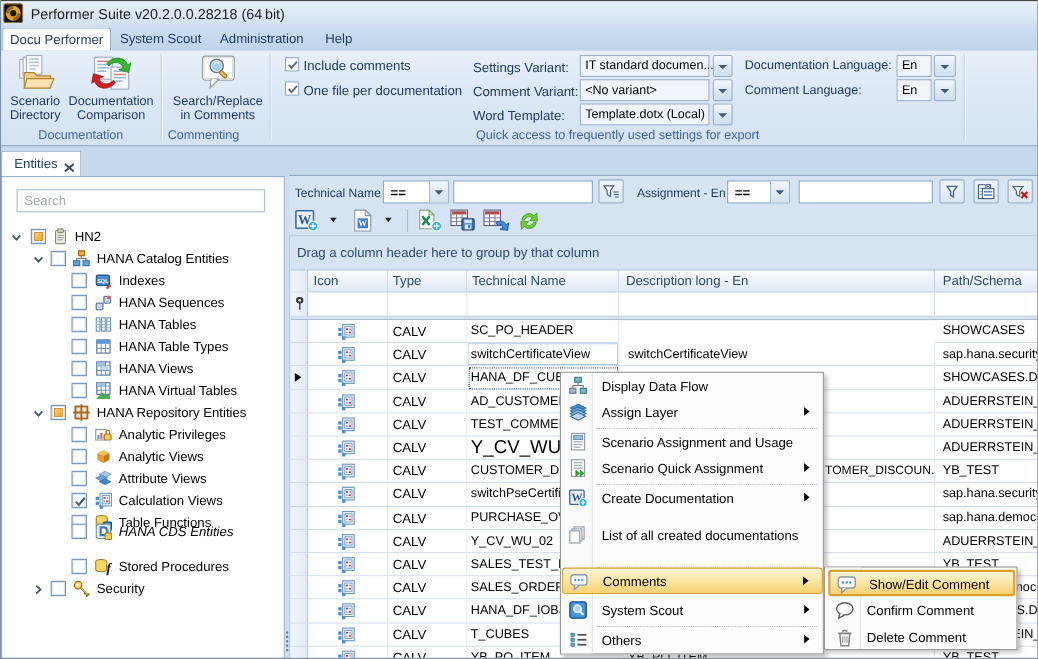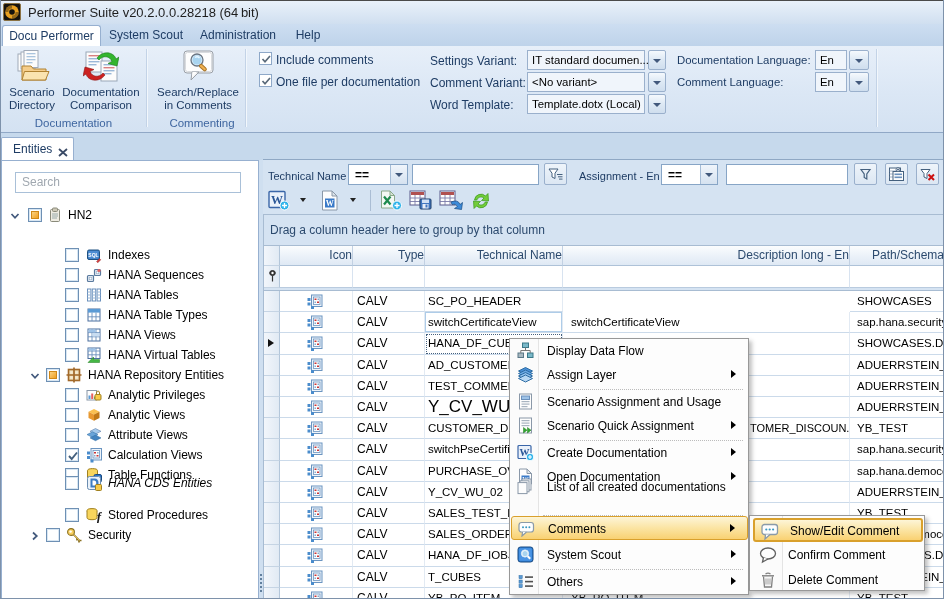--- a/index.html
+++ b/index.html
@@ -32,21 +32,21 @@
 #leftpanel{left:1px;top:160px;width:258px;height:439px;background:#fff;border:1px solid #97b0d0;border-right:1px solid #97b0d0;}
 #searchbox{left:13px;top:11px;width:226px;height:21px;border:1px solid #a9c0d8;background:#fff;color:#a0a8b0;line-height:19px;padding-left:6px;}
 .trow{position:absolute;height:20px;width:250px;}
 .trow .tcb{position:absolute;top:3px;width:14px;height:14px;background:#fff;border:1px solid #6e90b4;box-shadow:inset 0 0 0 1px #d8e6f2;}
 .trow .ticon{position:absolute;top:2px;width:16px;height:16px;}
 .trow .tlbl{position:absolute;top:3px;font-size:12px;color:#000;white-space:nowrap;}
 #splitter{left:259px;top:160px;width:4px;height:439px;background:#cfdff0;}
 #rightpanel{left:263px;top:159px;width:681px;height:440px;background:#d5e3f2;border-top:1px solid #8fa8c4;}
 #grid{position:absolute;left:0px;top:54px;width:681px;height:385px;background:#fff;border:1px solid #a8bcd2;overflow:hidden;}
 #dragband{position:absolute;left:0;top:0;width:679px;height:31px;background:#d5e3f2;color:#2c4a6e;line-height:31px;padding-left:6px;border-bottom:1px solid #a8bcd2;}
-.hcell{position:absolute;top:31px;height:20px;background:linear-gradient(#fbfdfe,#ecf2f9 50%,#dfe9f4);border-right:1px solid #c2d1e3;border-bottom:1px solid #aec2d8;color:#2c4a6e;line-height:19px;text-align:right;}
+.hcell{position:absolute;top:31px;height:20px;background:linear-gradient(#fbfdfe,#ecf2f9 50%,#dfe9f4);border-right:1px solid #c2d1e3;border-bottom:1px solid #aec2d8;color:#2c4a6e;line-height:19px;}
 .fcell{position:absolute;top:51px;height:22px;background:#fff;border-right:1px solid #d8e3f0;border-bottom:1px solid #b9cbdf;}
 .dcell{position:absolute;border-right:1px solid #e2eaf3;border-bottom:1px solid #cbdaea;font-size:12px;white-space:nowrap;overflow:hidden;background:#fff;}
 .indcell{position:absolute;left:0;width:16px;background:linear-gradient(90deg,#f2f6fb,#e1eaf4);border-right:1px solid #b3c6da;border-bottom:1px solid #c5d4e4;}
 #fixband{position:absolute;left:0;top:73px;width:679px;height:3px;background:#d5e3f2;border-bottom:1px solid #a8bcd2;}
 #menu{left:509px;top:338px;width:240px;height:257px;background:#fdfdfd;border:1px solid #989898;box-shadow:3px 3px 4px rgba(80,80,80,0.35);}
 .icol{position:absolute;left:0;top:0;bottom:0;width:29px;border-right:1px solid #e4e4e4;background:#fbfbfb;}
 .mitem{position:absolute;left:1px;width:237px;height:24px;}
 .mitem .mic{position:absolute;left:6px;top:3px;width:17px;height:17px;}
 .mitem .mlbl{position:absolute;left:36px;top:5px;font-size:12px;color:#000;white-space:nowrap;}
 .marr{position:absolute;right:8px;top:7px;width:0;height:0;border:4.5px solid transparent;border-left:5.5px solid #000;}
@@ -73,21 +73,22 @@
 <div class="rtab active" style="left:2px;width:99px;">Docu Performer</div>
 <div class="rtab" style="left:101px;width:90px;">System Scout</div>
 <div class="rtab" style="left:193px;width:90px;">Administration</div>
 <div class="rtab" style="left:285px;width:46px;">Help</div>
 </div>
 <div class="abs" id="ribbon">
 <div class="gsep" style="left:146px;"></div>
     <div class="gsep" style="left:245px;"></div>
     <div class="gsep" style="left:876px;"></div>
 <div class="gcap" style="left:0px;width:147px;">Documentation</div>
-<div class="gcap" style="left:147px;width:110px;">Commenting</div>
+<div class="gcap" style="left:130px;width:110px;">Commenting</div>
+<div class="gcap" style="left:246px;width:631px;font-size:11.5px;">Quick access to frequently used settings for export</div>
 <div class="bigbtn" style="left:0px;width:64px;">
       <div class="ic"><svg width="36" height="33" viewBox="0 0 36 33">
           <g>
 <rect x="4" y="4" width="14" height="17" fill="#fcfcfc" stroke="#a0aab8"></rect>
 <rect x="7" y="2" width="14" height="17" fill="#fcfcfc" stroke="#a0aab8"></rect>
 <rect x="10" y="0.5" width="14" height="17" fill="#fcfcfc" stroke="#a0aab8"></rect>
 <rect x="12.5" y="3" width="9" height="1.3" fill="#aac4dd"></rect>
             <rect x="12.5" y="6" width="9" height="1.3" fill="#aac4dd"></rect>
             <rect x="12.5" y="9" width="9" height="1.3" fill="#aac4dd"></rect>
             <rect x="12.5" y="12" width="6" height="1.3" fill="#aac4dd"></rect>
@@ -178,20 +179,33 @@
         <div style="position:absolute;left:2px;top:2px;width:8px;height:8px;background:linear-gradient(135deg,#fbd382,#f09f22);border:1px solid #d08818;"></div>
       </div>
       <div class="ticon" style="left:45px;"><svg width="16" height="16" viewBox="0 0 16 16">
           <rect x="3.5" y="2.5" width="9" height="12" rx="1" fill="#efece2" stroke="#8a8a7a"></rect>
           <rect x="5.5" y="1" width="5" height="3.5" rx="1" fill="#cdc8b6" stroke="#8a8a7a"></rect>
           <rect x="5" y="6.5" width="6" height="1" fill="#9aa"></rect>
           <rect x="5" y="8.5" width="6" height="1" fill="#9aa"></rect>
           <rect x="5" y="10.5" width="5" height="1" fill="#9aa"></rect>
         </svg></div>
       <div class="tlbl" style="left:66px;">HN2</div>
+    </div>
+    <div class="trow" style="left:0;top:64px;">
+      <div style="position:absolute;left:28px;top:5px;"><svg width="10" height="10" viewBox="0 0 10 10">
+          <path d="M1.5 3 L5 6.8 L8.5 3" stroke="#42597c" stroke-width="1.7" fill="none"></path>
+        </svg></div>
+      <div class="tcb" style="left:44px;"></div>
+      <div class="ticon" style="left:64px;"><svg width="16" height="16" viewBox="0 0 16 16">
+          <rect x="5.5" y="1" width="5.5" height="4.5" fill="#f0a830" stroke="#996515"></rect>
+          <rect x="1" y="10" width="5.5" height="4.5" fill="#60a8e0" stroke="#2e6da4"></rect>
+          <rect x="9.5" y="10" width="5.5" height="4.5" fill="#60a8e0" stroke="#2e6da4"></rect>
+          <path d="M8 5.5 V8 M3.8 10 V8 H12.2 V10" stroke="#707070" fill="none"></path>
+        </svg></div>
+      <div class="tlbl" style="left:86px;">HANA Catalog Entities</div>
     </div>
     <div class="trow" style="left:0;top:84px;">
       <div class="tcb" style="left:63px;"></div>
       <div class="ticon" style="left:84px;"><svg width="16" height="16" viewBox="0 0 16 16">
           <rect x="1.5" y="3" width="12" height="9.5" rx="1.5" fill="#3d7cc2" stroke="#1e5080"></rect>
           <rect x="2.5" y="4" width="10" height="7.5" rx="1" fill="#4d8cd2"></rect>
           <text x="7.5" y="10" font-size="5" font-weight="bold" fill="#fff" text-anchor="middle" font-family="Liberation Sans">SQL</text>
           <path d="M10.5 14.5 L13.5 11.5 L14.8 12.8 L11.8 15.8 Z" fill="#d04040" stroke="#902020" stroke-width="0.4"></path>
         </svg></div>
       <div class="tlbl" style="left:106px;">Indexes</div>
@@ -789,30 +803,20 @@
     <div class="mitem" style="top:102px;">
       <div class="mic"><svg width="17" height="17" viewBox="0 0 17 17">
           <rect x="1" y="1.5" width="13" height="13" rx="1" fill="#eaf1fa" stroke="#3a66a8" stroke-width="1.2"></rect>
           <text x="7.5" y="11.8" font-size="10" font-weight="bold" fill="#2b5797" text-anchor="middle" font-family="Liberation Serif">W</text>
           <circle cx="13" cy="13" r="3.8" fill="#30b4ea" stroke="#fff"></circle>
           <path d="M13 11 V15 M11 13 H15" stroke="#fff" stroke-width="1.2"></path>
         </svg></div>
       <div class="mlbl">Create Documentation</div>
       <div class="marr"></div>
     </div>
-    <div class="mitem" style="top:126px;">
-      <div class="mic"><svg width="17" height="17" viewBox="0 0 17 17">
-          <path d="M2.5 1 L10 1 L14.5 5.5 L14.5 16 L2.5 16 Z" fill="#fdfdfd" stroke="#8a98a8"></path>
-          <path d="M10 1 L10 5.5 L14.5 5.5 Z" fill="#dde4ea" stroke="#8a98a8"></path>
-          <rect x="4.5" y="7.5" width="8" height="7" fill="#3a7ac8"></rect>
-          <text x="8.5" y="13.3" font-size="6.5" font-weight="bold" fill="#fff" text-anchor="middle" font-family="Liberation Serif">W</text>
-        </svg></div>
-      <div class="mlbl">Open Documentation</div>
-      <div class="marr"></div>
-    </div>
     <div class="mitem" style="top:136px;">
       <div class="mic"><svg width="17" height="17" viewBox="0 0 17 17">
           <rect x="5" y="1" width="9" height="11" fill="#fdfdfd" stroke="#8a98a8"></rect>
           <rect x="3" y="2.8" width="9" height="11" fill="#fdfdfd" stroke="#8a98a8"></rect>
           <rect x="1" y="4.6" width="9" height="11" fill="#fdfdfd" stroke="#8a98a8"></rect>
         </svg></div>
       <div class="mlbl">List of all created documentations</div>
     </div>
     <div class="msep" style="top:175.5px;"></div>
     <div class="mitem hl" style="top:177px;">

